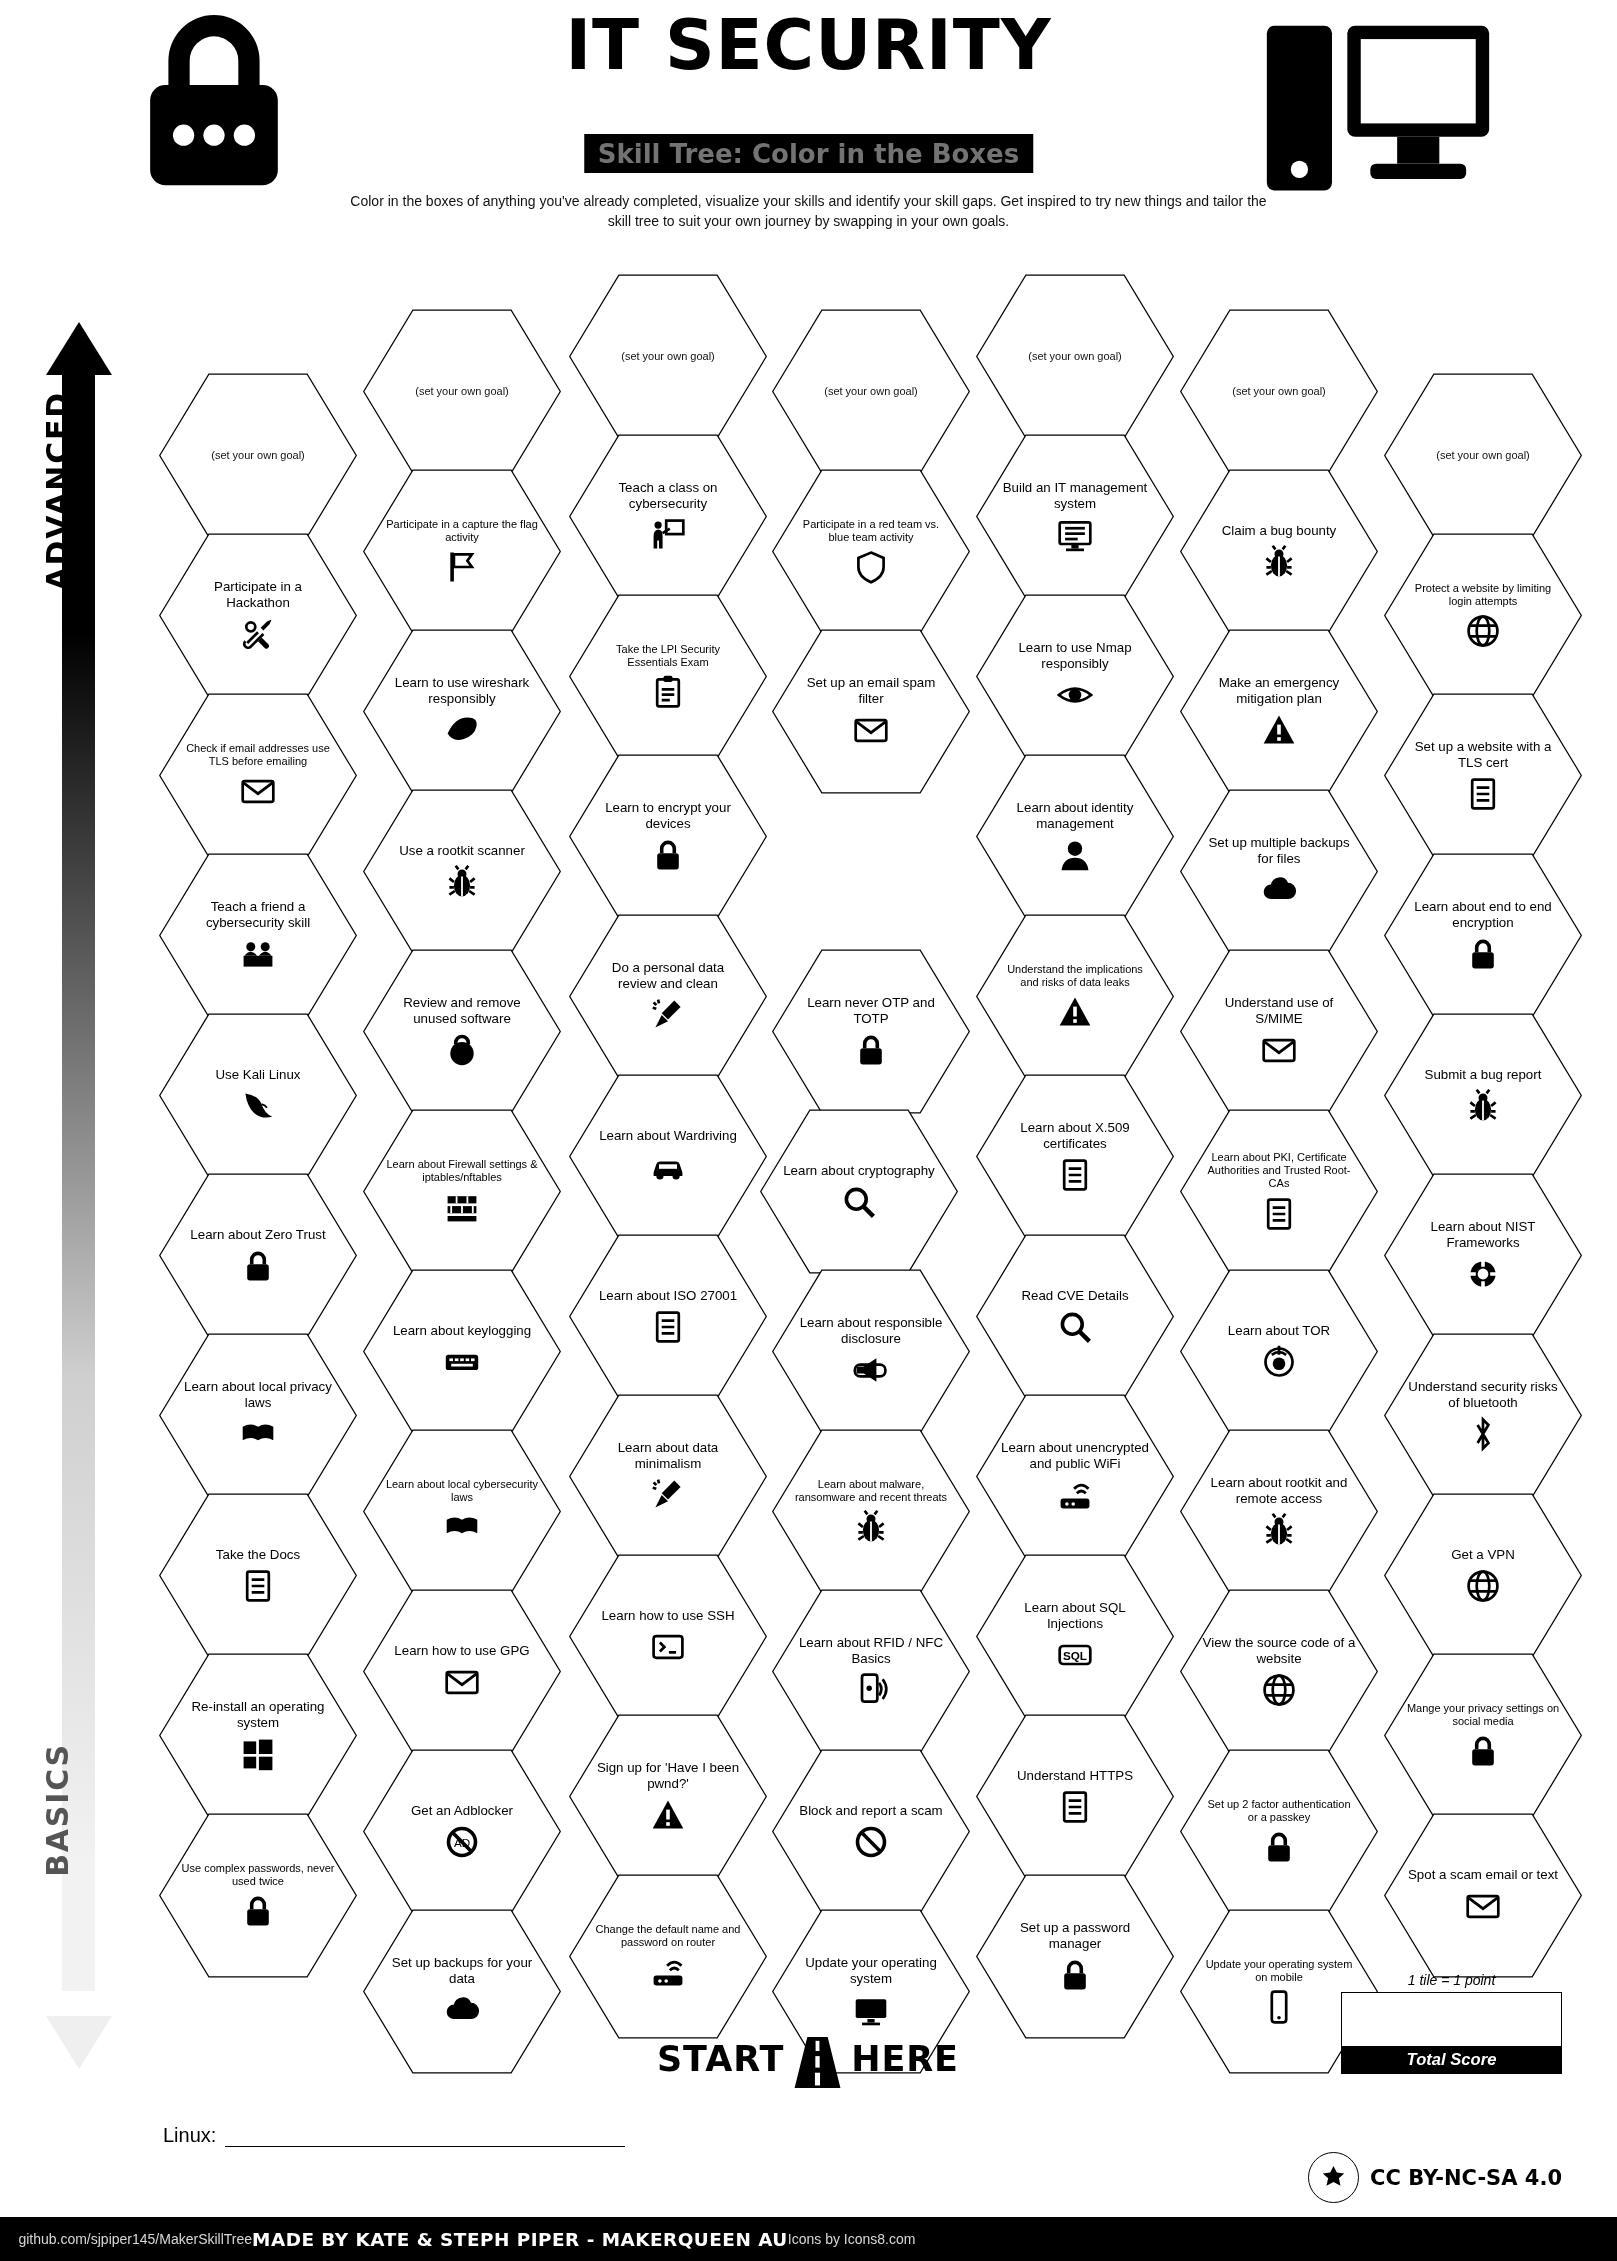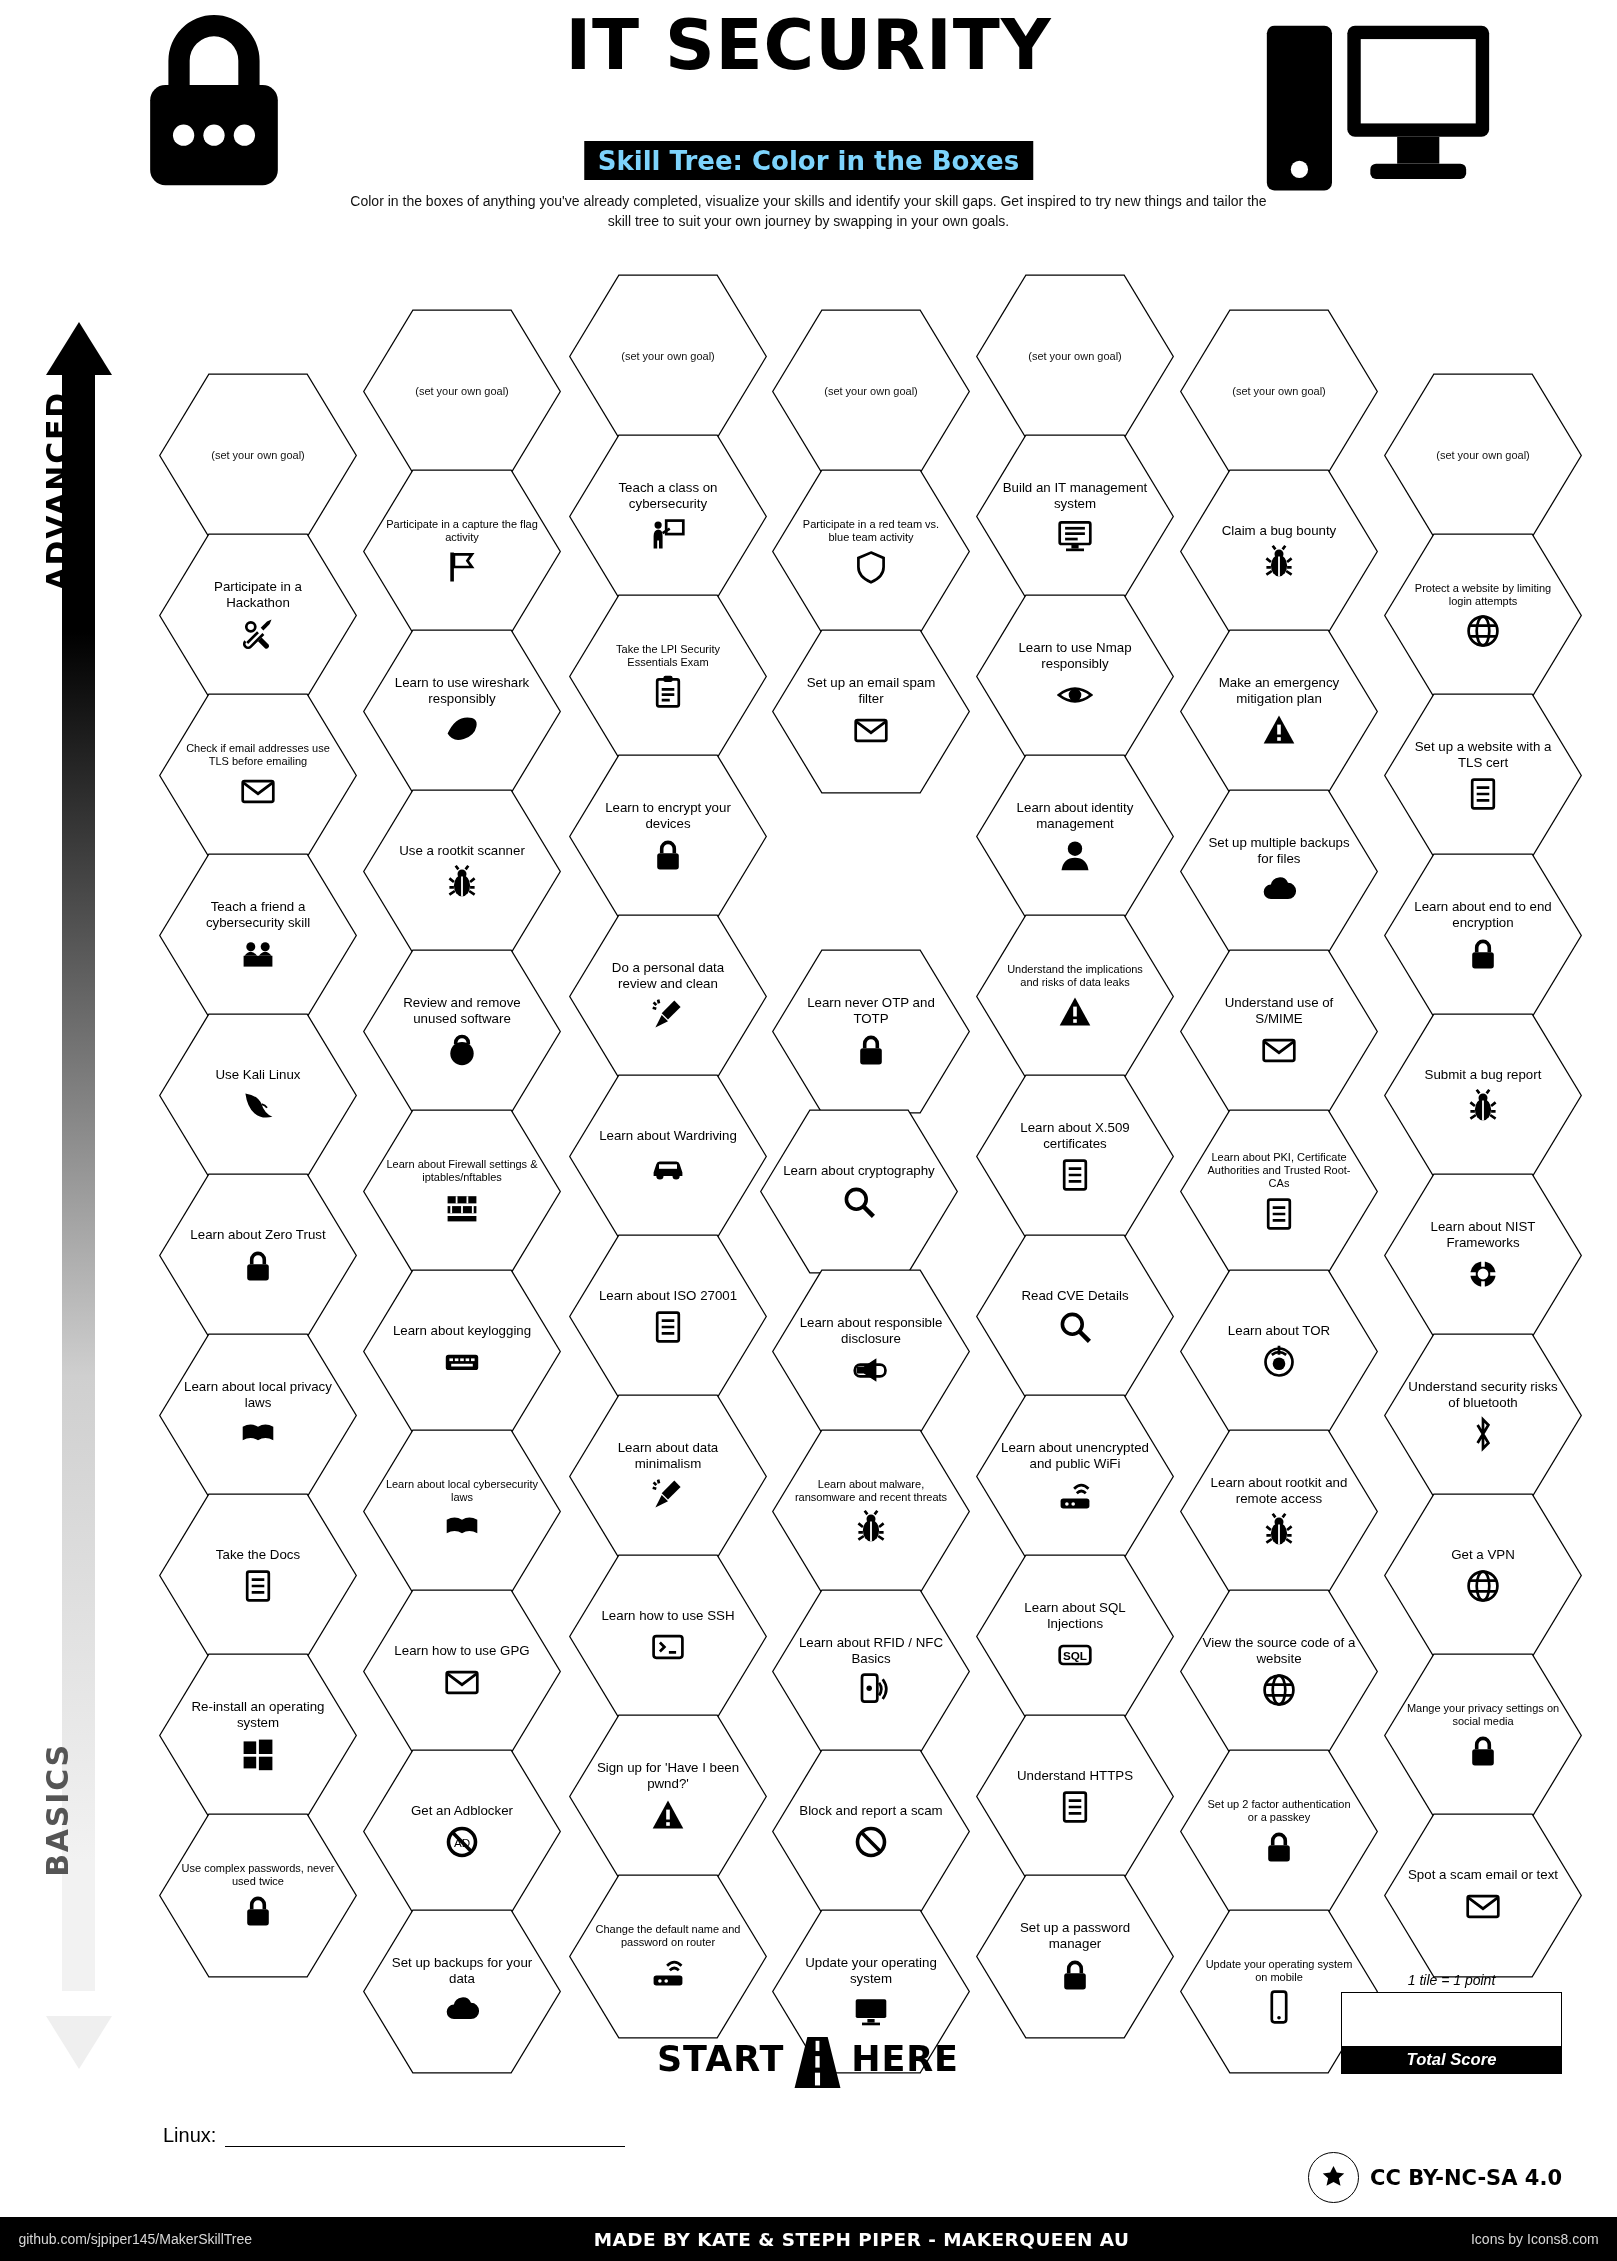--- a/index.html
+++ b/index.html
@@ -17,22 +17,22 @@
   #lock-icon { position:absolute; left:138px; top:9.2px; width:152px; height:216px; }
   #computer-icon { position:absolute; right:124px; top:18.4px; width:230px; height:202px; }
 
   #title {
     position:absolute; left:0; right:0; top:4.6px;
     text-align:center;
     font-size:69px; font-weight:bold; letter-spacing:0.9px;
     font-family:"DejaVu Sans", sans-serif;
   }
   #subtitle-bar {
-    position:absolute; left:50%; transform:translateX(-50%); top:141px;
-    background:#000; color:#7dd3fc;
+    position:absolute; left:50%; transform:translateX(-50%); top:134px;
+    background:#000; color:#737373;
     padding:4.6px 14px;
     font-size:26px; font-weight:bold;
     font-family:"DejaVu Sans", sans-serif;
   }
   #blurb {
     position:absolute; left:50%; transform:translateX(-50%); top:191px;
     width:943px; text-align:center;
     font-size:14px; line-height:1.45; color:#111;
   }
 
@@ -129,21 +129,21 @@
 
   
   #license { position:absolute; right:55px; top:2152px; display:flex; align-items:center; gap:11px; }
   #cc-badge { width:51px; height:51px; border:1.8px solid #000; border-radius:50%; display:flex; align-items:center; justify-content:center; }
   #cc-text { font-size:21px; font-weight:bold; font-family:"DejaVu Sans", sans-serif; }
 
   
   #footer {
     position:absolute; left:0; bottom:0; width:1617px; height:44px;
     background:#000; color:#fff;
-    display:flex; align-items:center; justify-content:space-between;
+    display:flex; align-items:center; 
     padding:0 18.4px;
   }
   #footer .left { font-size:14px; color:#d8d8d8; }
   #footer .center { font-size:18.4px; font-weight:bold; letter-spacing:0.5px; font-family:"DejaVu Sans", sans-serif; }
   #footer .right { font-size:14px; color:#d8d8d8; }
 </style>
 </head>
 <body>
 
 <div id="header">

